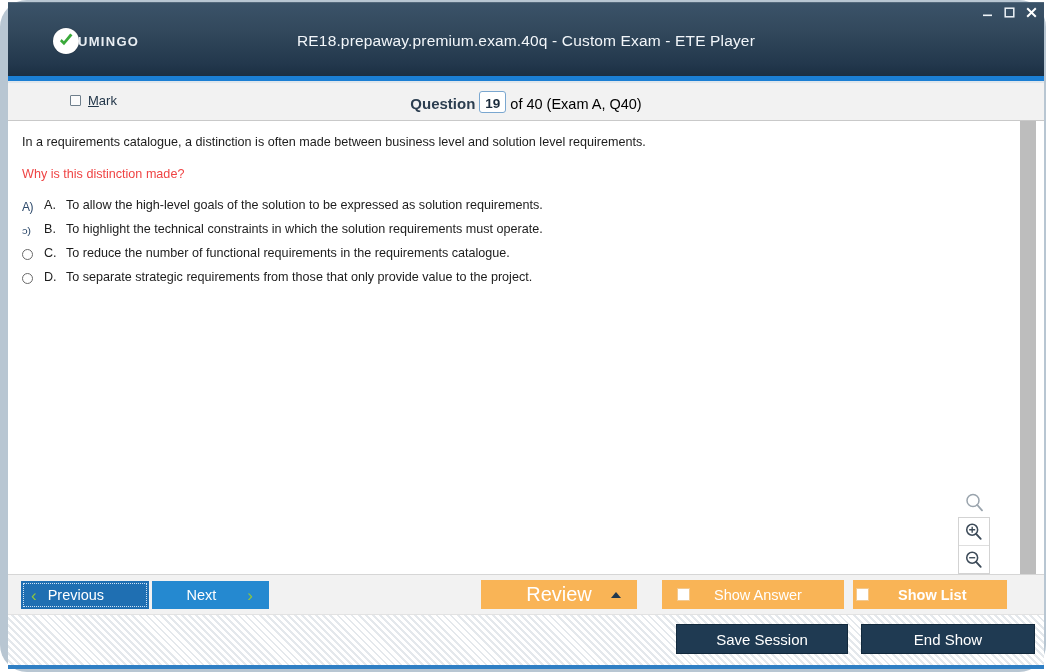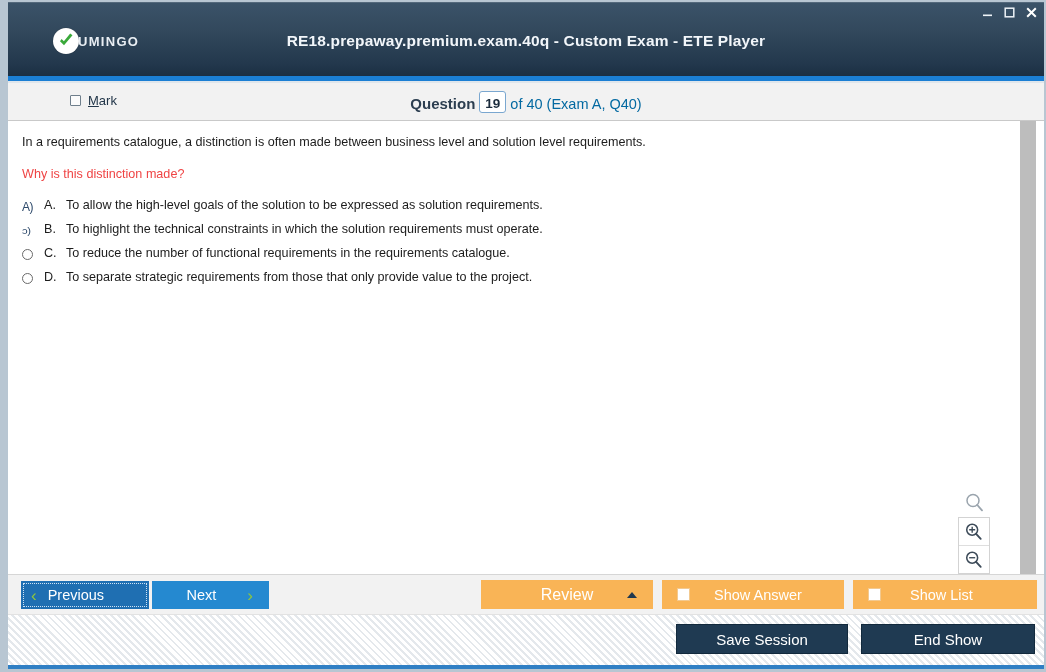--- a/index.html
+++ b/index.html
@@ -16,20 +16,21 @@
   }
 
   
   #app-window {
     position: absolute;
     left: 0; top: 0;
     width: 1046px;
     height: 672px;
     background: #b8c6d2;
     box-sizing: border-box;
+    border-radius: 27px;
   }
 
   
   #title-bar {
     position: absolute;
     left: 8px; top: 2px;
     width: 1036px;
     height: 74px;
     background: linear-gradient(to bottom, #3b5369 0%, #32485c 40%, #22374c 85%, #1b2f42 100%);
     overflow: hidden;
@@ -102,21 +103,21 @@
     margin-left: -2px;
   }
 
   #window-title {
     position: absolute;
     left: 0; right: 0;
     top: 30px;
     text-align: center;
     color: #f2f6fa;
     font-size: 15.5px;
-    font-weight: bold;
+    font-weight: normal;
     letter-spacing: .15px;
   }
 
   
   #question-bar {
     position: absolute;
     left: 8px;
     top: 83px;
     width: 1036px;
     height: 38px;
@@ -169,21 +170,21 @@
     border: 1px solid #7aa7d0;
     border-radius: 3px;
     background: #ffffff;
     color: #1a2b3c;
     font-weight: bold;
     font-size: 13.5px;
     text-align: center;
     vertical-align: 1px;
   }
   #question-of {
-    color: #0369a1;
+    color: #000000;
   }
 
   
   #content-area {
     position: absolute;
     left: 8px;
     top: 121px;
     width: 1036px;
     height: 453px;
     background: #ffffff;
@@ -360,47 +361,48 @@
     font-size: 17px;
     line-height: 17px;
     font-weight: normal;
   }
   #btn-previous .btn-label { margin-left: 11px; text-align: center; }
   #btn-next .btn-label { margin-right: 22px; margin-left: 4px; }
   #btn-next .chev { position: absolute; right: 16px; }
 
   #btn-review {
     left: 481px; top: 580px;
-    width: 172px; height: 29px;
+    width: 156px; height: 29px;
     background: #f9b456;
     justify-content: center;
-    font-size: 16px;
+    font-size: 20px;
     color: #ffffff;
   }
   #review-caret {
     position: absolute;
     right: 16px;
     width: 0; height: 0;
     border-left: 5px solid transparent;
     border-right: 5px solid transparent;
     border-bottom: 6px solid #21384e;
   }
   #btn-show-answer {
     left: 662px; top: 580px;
     width: 182px; height: 29px;
     background: #f9b456;
     padding-left: 15px;
     font-size: 14.5px;
   }
   #btn-show-list {
     left: 853px; top: 580px;
-    width: 184px; height: 29px;
+    width: 154px; height: 29px;
     background: #f9b456;
-    padding-left: 15px;
+    padding-left: 3px;
     font-size: 14.5px;
+    font-weight: bold;
   }
   .white-box {
     width: 13px; height: 13px;
     background: #ffffff;
     border: 1px solid #f3c98f;
     box-sizing: border-box;
     display: inline-block;
     flex: 0 0 13px;
   }
   #btn-show-answer .btn-label { margin-left: 24px; }

